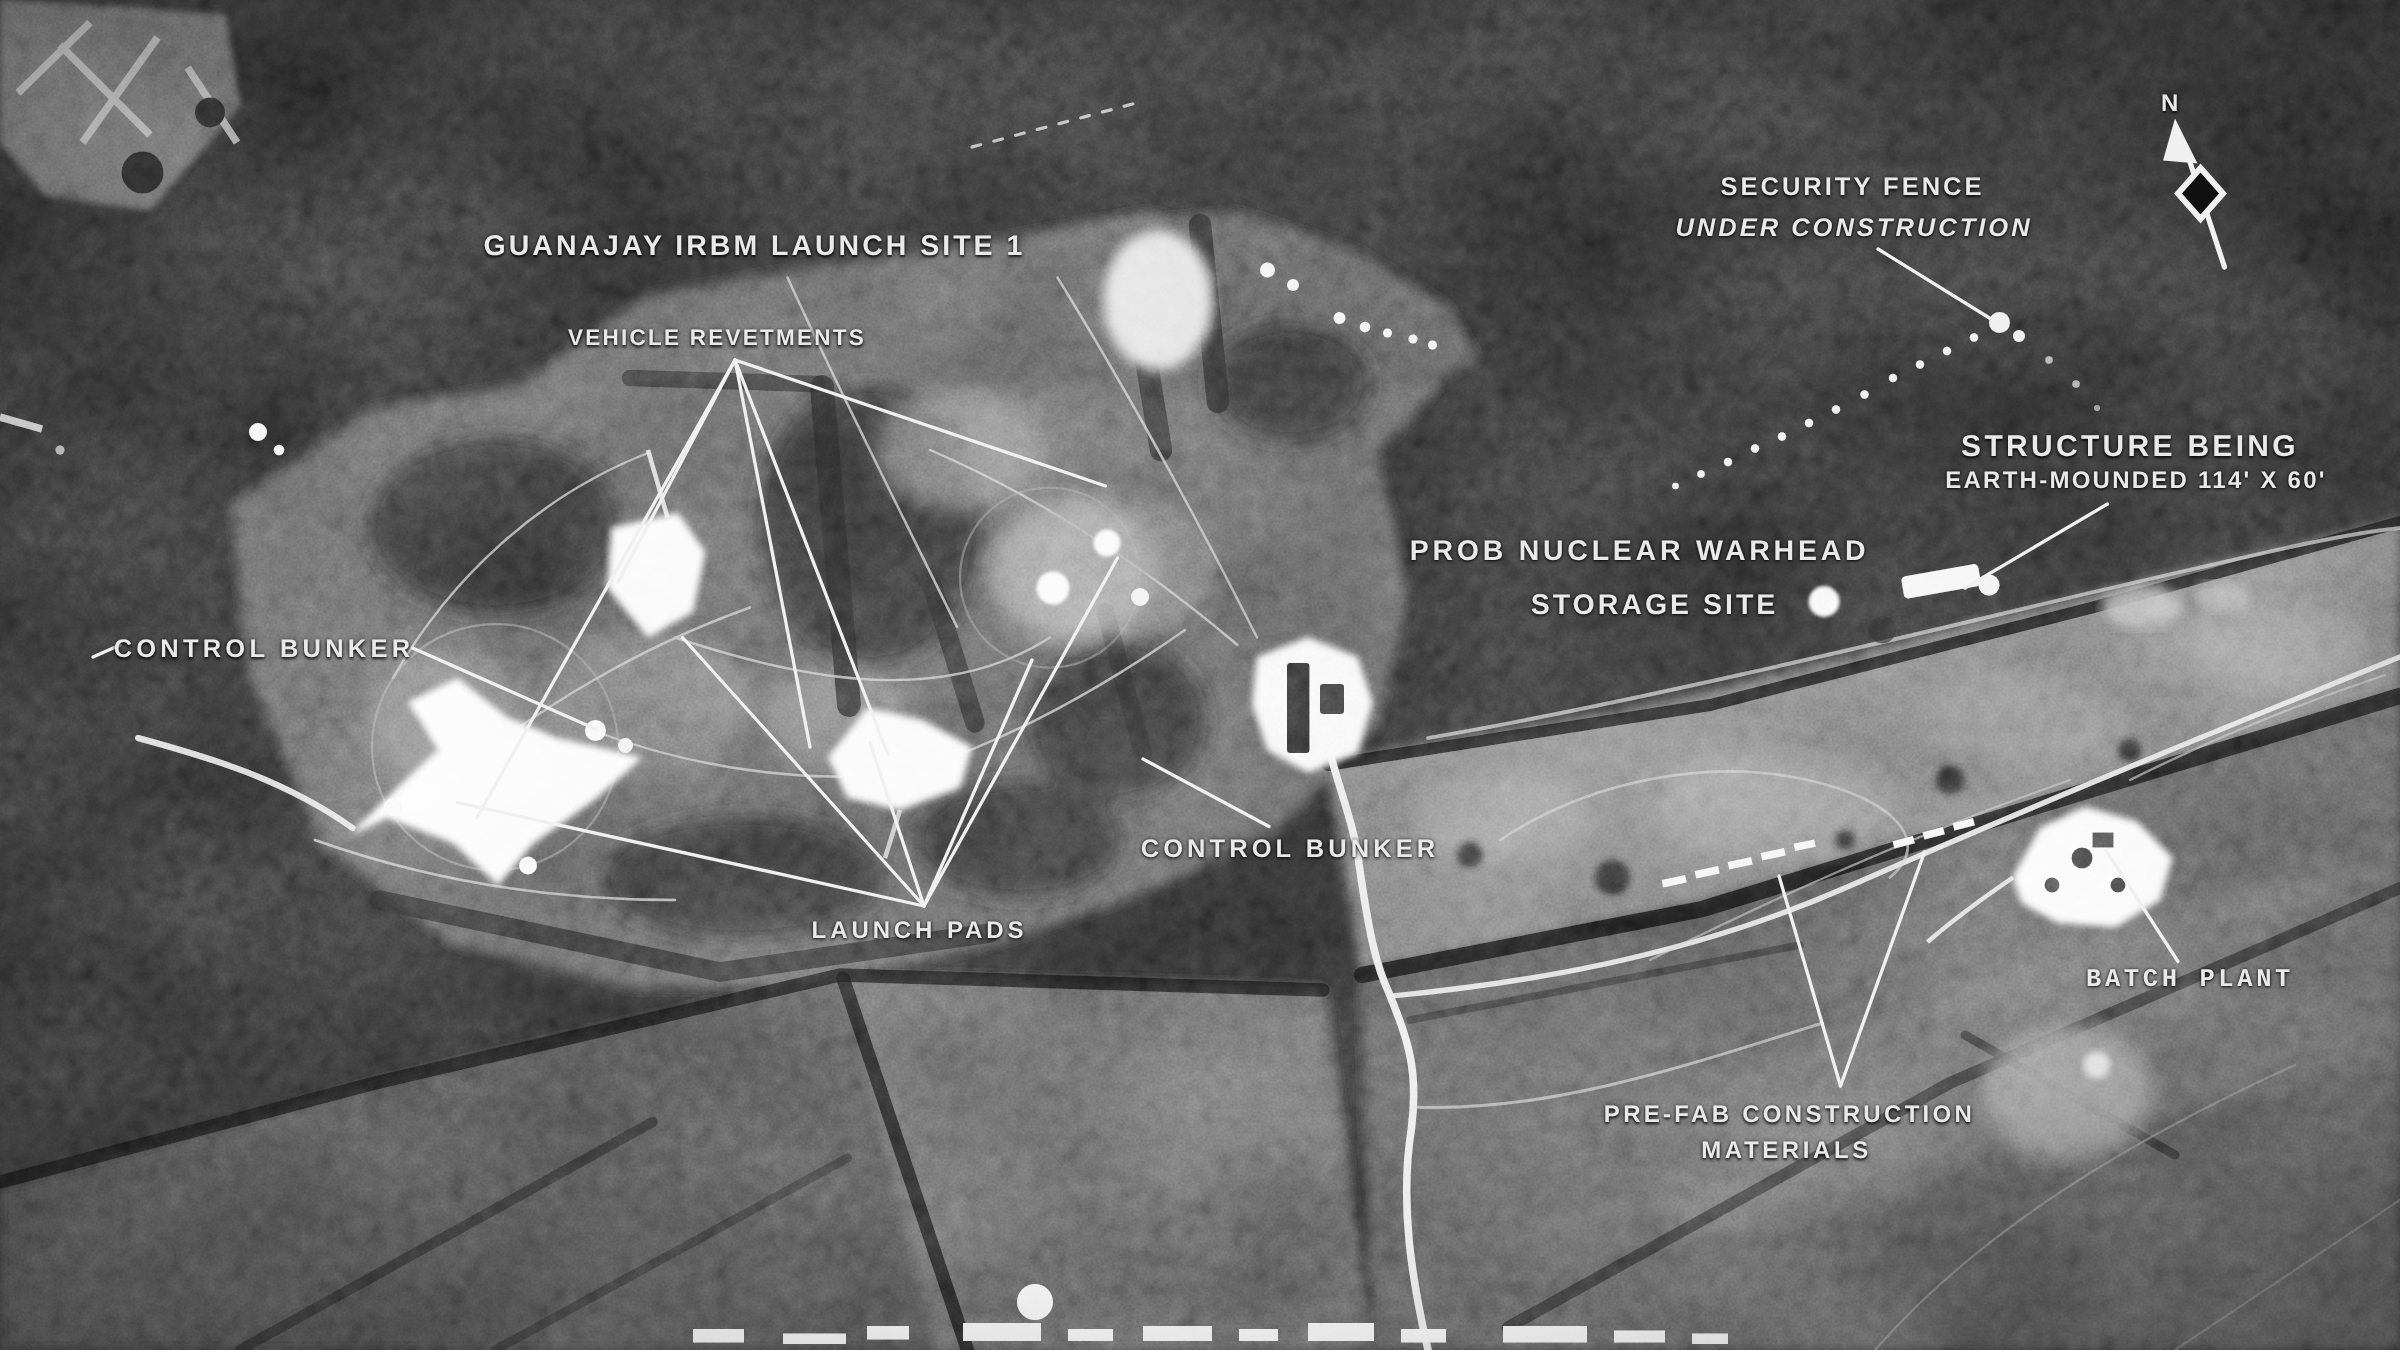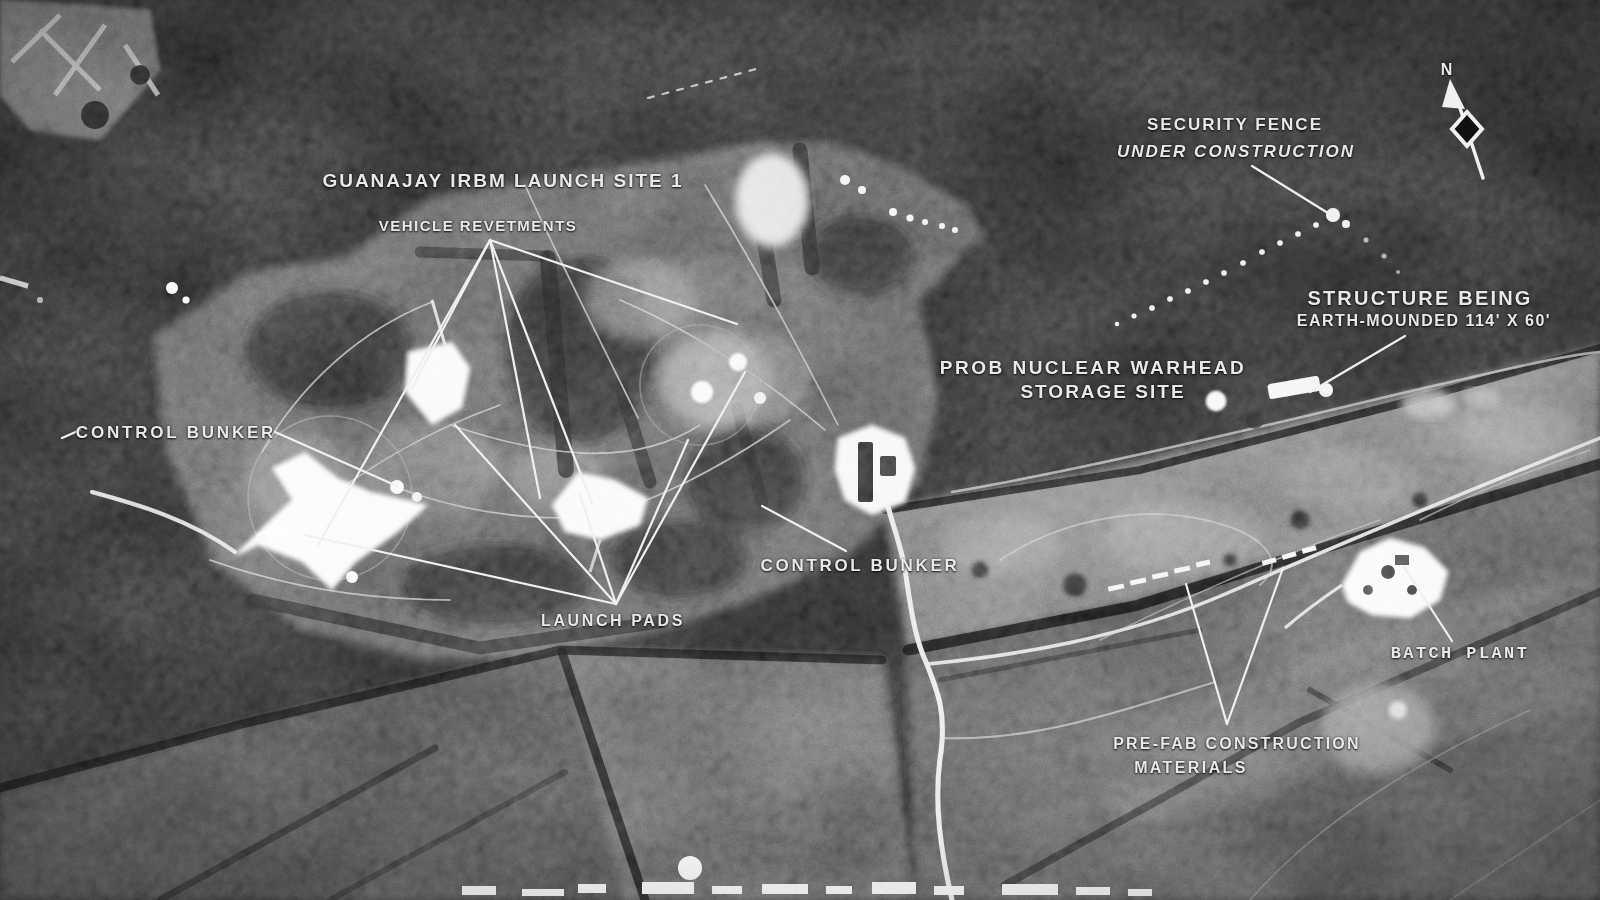--- a/index.html
+++ b/index.html
@@ -294,39 +294,39 @@
       </g>
     </g>
 
     <g>
       <line x1="1483" y1="178" x2="1456" y2="96" stroke="#f0f0f0" stroke-width="3.5" stroke-linecap="round"></line>
       <polygon points="1450,79 1465,109 1442,107" fill="#f0f0f0"></polygon>
       <polygon points="1467,112 1482,129 1467,146 1452,129" fill="#101010" stroke="#f0f0f0" stroke-width="4"></polygon>
     </g>
   </svg>
 
-  <div class="lbl" style="left:503px;top:155px;font-size:19px;letter-spacing:2px;margin-top:16px;">GUANAJAY IRBM LAUNCH SITE 1</div>
+  <div class="lbl" style="left:503px;top:155px;font-size:19px;letter-spacing:2px;">GUANAJAY IRBM LAUNCH SITE 1</div>
 
   <div class="lbl" style="left:478px;top:218px;font-size:15px;letter-spacing:1.5px;">VEHICLE REVETMENTS</div>
 
   <div class="lbl" style="left:1235px;top:116px;font-size:17px;letter-spacing:2px;">SECURITY FENCE</div>
   <div class="lbl" style="left:1236px;top:143px;font-size:17px;letter-spacing:2px;font-style:italic;">UNDER CONSTRUCTION</div>
 
   <div class="lbl" style="left:1420px;top:288px;font-size:20px;letter-spacing:2.2px;">STRUCTURE BEING</div>
   <div class="lbl" style="left:1424px;top:313px;font-size:16px;letter-spacing:1.5px;">EARTH-MOUNDED 114' X 60'</div>
 
   <div class="lbl" style="left:1093px;top:358px;font-size:19px;letter-spacing:2.5px;">PROB NUCLEAR WARHEAD</div>
-  <div class="lbl" style="left:1103px;top:382px;font-size:19px;letter-spacing:2px;">STORAGE SITE</div>
+  <div class="lbl" style="left:1103px;top:394px;font-size:19px;letter-spacing:2px;">STORAGE SITE</div>
 
   <div class="lbl" style="left:176px;top:424px;font-size:17px;letter-spacing:2.8px;">CONTROL BUNKER</div>
 
   <div class="lbl" style="left:860px;top:557px;font-size:17px;letter-spacing:2.7px;">CONTROL BUNKER</div>
 
   <div class="lbl" style="left:613px;top:613px;font-size:16px;letter-spacing:2.6px;">LAUNCH PADS</div>
 
   <div class="lbl" style="left:1460px;top:645px;font-size:17px;letter-spacing:2.4px;font-family:Liberation Mono, monospace;">BATCH PLANT</div>
 
-  <div class="lbl" style="left:1193px;top:736px;font-size:16px;letter-spacing:2.2px;margin-left:44px;">PRE-FAB CONSTRUCTION</div>
+  <div class="lbl" style="left:1193px;top:736px;font-size:16px;letter-spacing:2.2px;">PRE-FAB CONSTRUCTION</div>
   <div class="lbl" style="left:1191px;top:760px;font-size:16px;letter-spacing:2.4px;">MATERIALS</div>
 
   <div class="lbl n-lbl" style="left:1447px;top:62px;">N</div>
 
 </div>
 
 </body></html>

